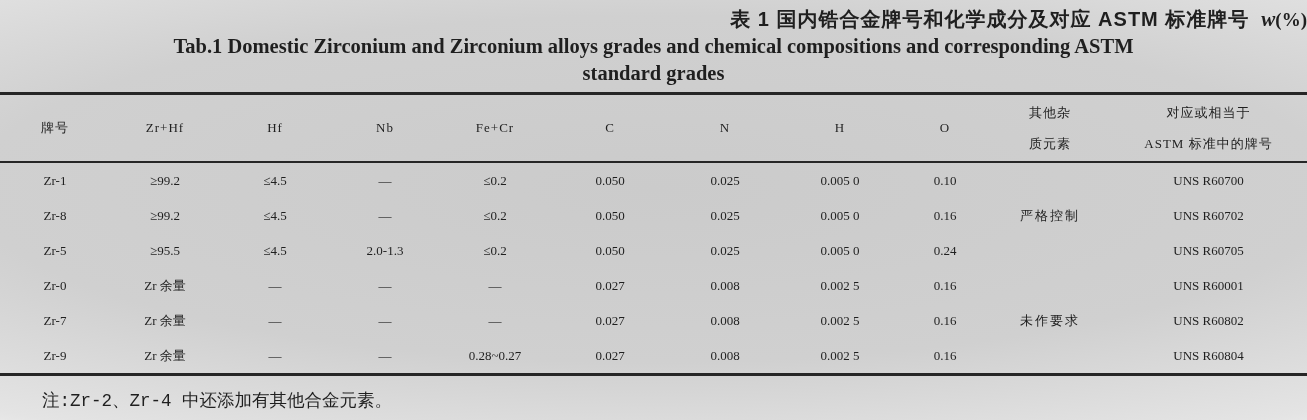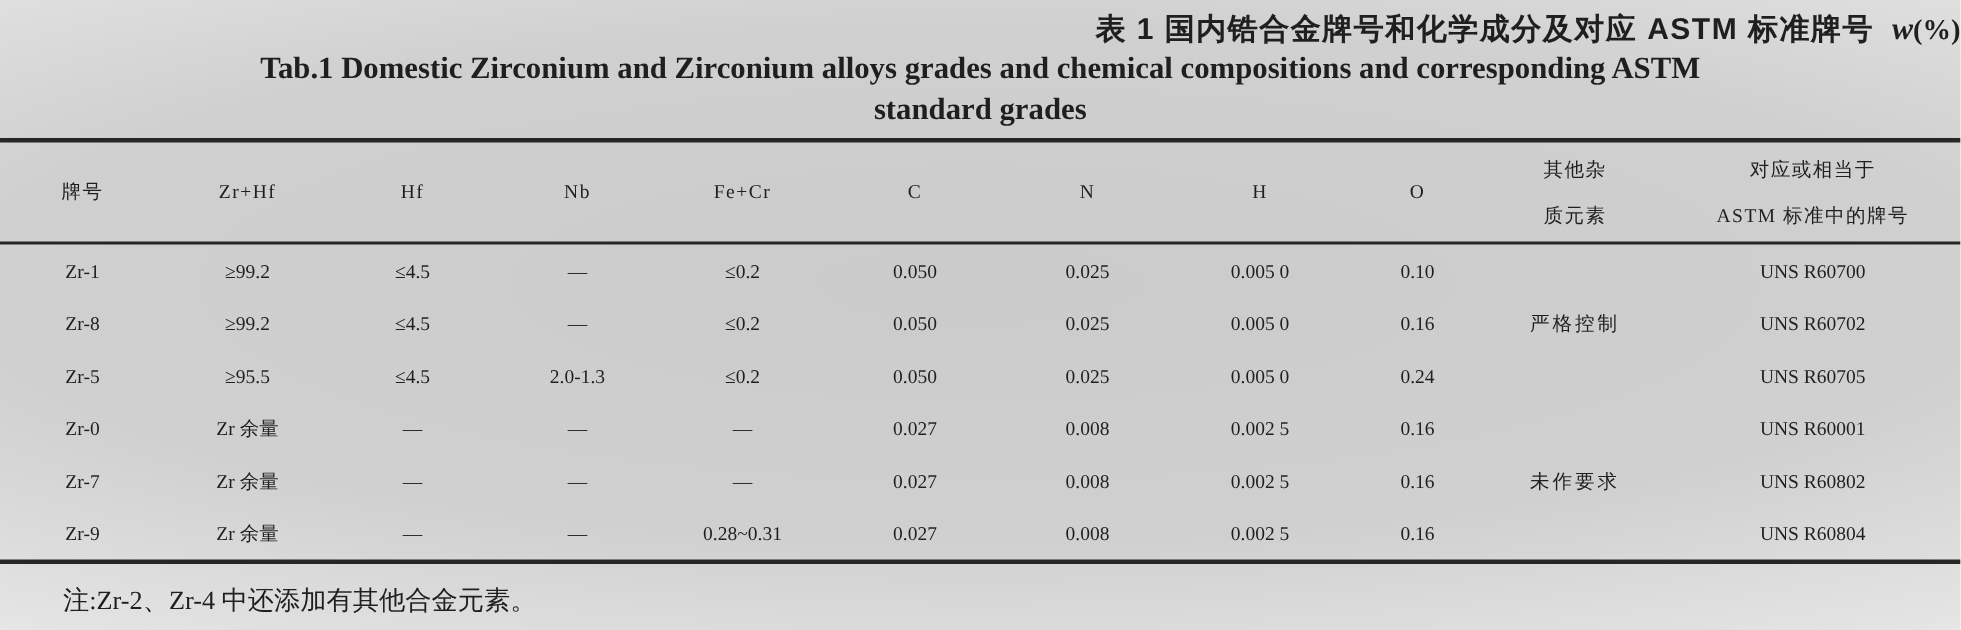--- a/index.html
+++ b/index.html
@@ -47,20 +47,21 @@
   }
   table.data th .hline{line-height:31px;}
   table.data td{
     height:35px;text-align:center;vertical-align:middle;
     padding:0;white-space:nowrap;
   }
   td.impurity{letter-spacing:2px;}
   .note{
     position:absolute;top:388px;left:42px;
     font-size:17.5px;
+    font-family:Liberation Mono, monospace;
   }
 </style>
 </head>
 <body>
 
 <div class="page">
 
   <div class="title-cn">
     <span>表 1 国内锆合金牌号和化学成分及对应 ASTM 标准牌号</span><span class="w-sym">w</span><span class="w-unit">(%)</span>
   </div>
@@ -164,21 +165,21 @@
         <td>0.008</td>
         <td>0.002 5</td>
         <td>0.16</td>
         <td>UNS R60802</td>
       </tr>
       <tr>
         <td>Zr-9</td>
         <td>Zr 余量</td>
         <td>—</td>
         <td>—</td>
-        <td>0.28~0.31</td>
+        <td>0.28~0.27</td>
         <td>0.027</td>
         <td>0.008</td>
         <td>0.002 5</td>
         <td>0.16</td>
         <td>UNS R60804</td>
       </tr>
     </tbody>
   </table>
 
   <div class="note">注:Zr-2、Zr-4 中还添加有其他合金元素。</div>

